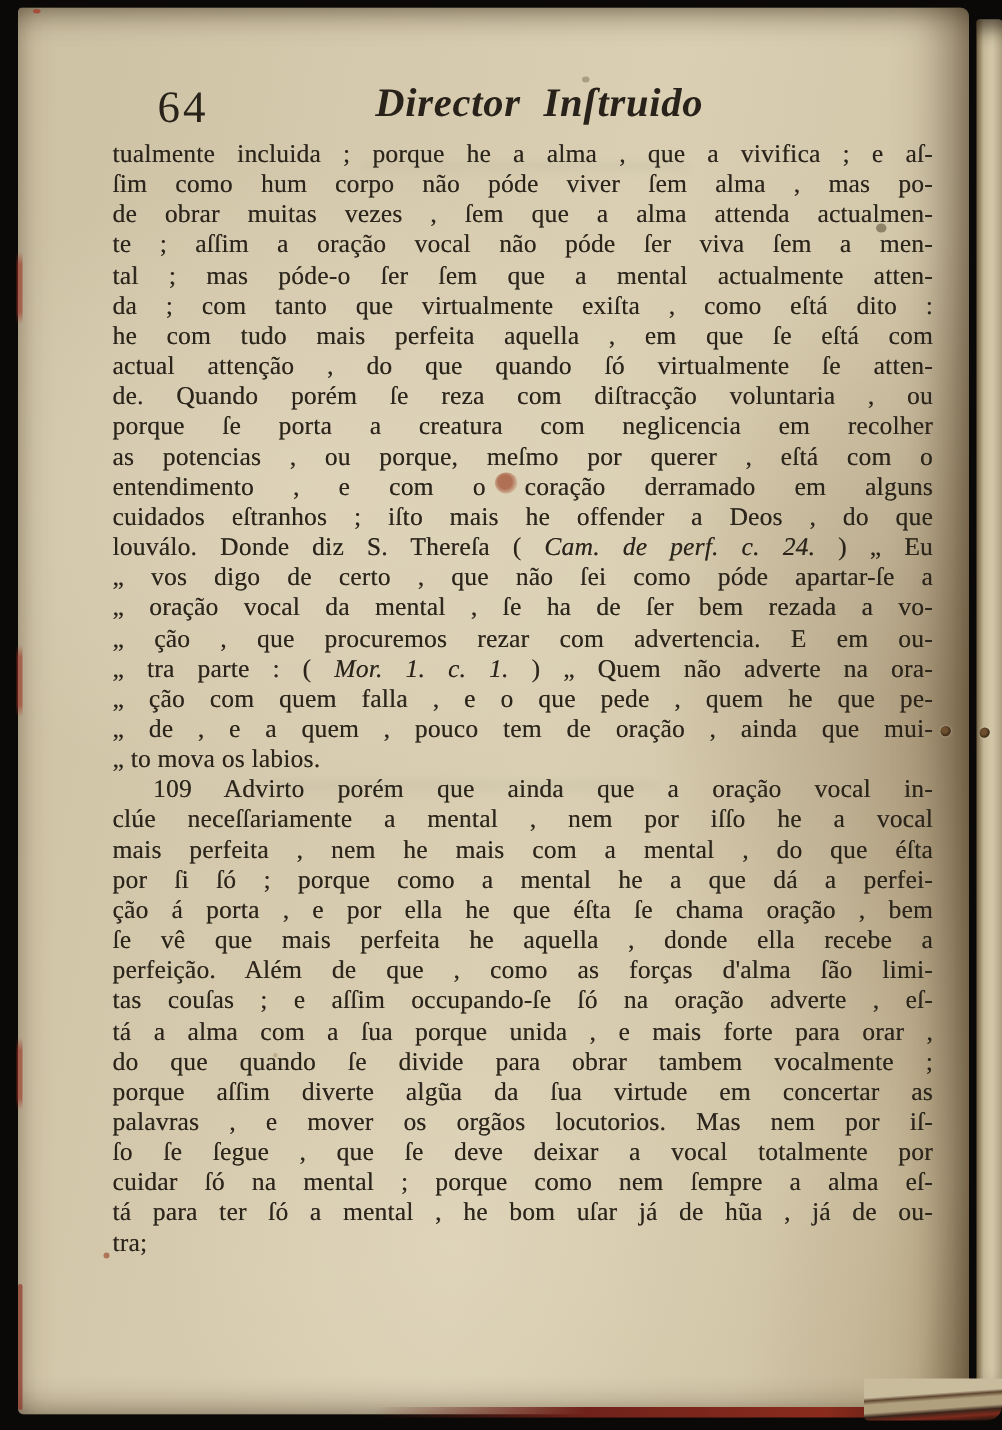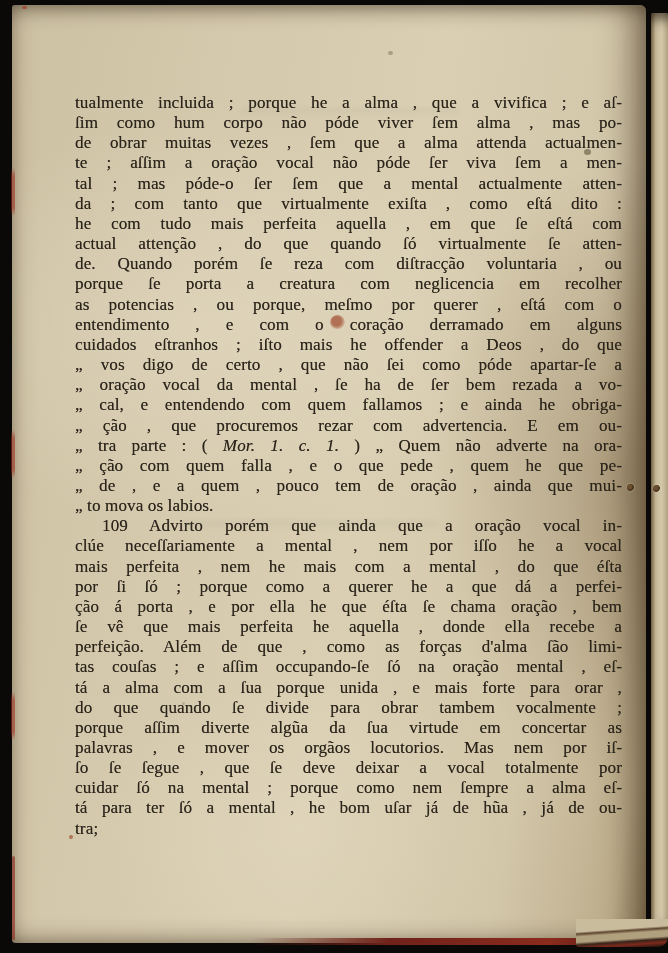--- a/index.html
+++ b/index.html
@@ -106,51 +106,55 @@
     border-radius:6px;
   }
   .g1{left:180px;top:520px;width:260px;height:12px;}
   .g2{left:240px;top:108px;width:220px;height:10px;}
 </style>
 </head>
 <body>
 
 <div>
   <div class="page">
+    <div class="header">
+      <span class="pagenum">64</span>
+      <span class="running-title">Director Inſtruido</span>
+    </div>
 
     <div class="textblock">
       <div class="line">tualmente incluida ; porque he a alma , que a vivifica ; e aſ-</div>
       <div class="line">ſim como hum corpo não póde viver ſem alma , mas po-</div>
       <div class="line">de obrar muitas vezes , ſem que a alma attenda actualmen-</div>
       <div class="line">te ; aſſim a oração vocal não póde ſer viva ſem a men-</div>
       <div class="line">tal ; mas póde-o ſer ſem que a mental actualmente atten-</div>
       <div class="line">da ; com tanto que virtualmente exiſta , como eſtá dito :</div>
       <div class="line">he com tudo mais perfeita aquella , em que ſe eſtá com</div>
       <div class="line">actual attenção , do que quando ſó virtualmente ſe atten-</div>
       <div class="line">de. Quando porém ſe reza com diſtracção voluntaria , ou</div>
       <div class="line">porque ſe porta a creatura com neglicencia em recolher</div>
       <div class="line">as potencias , ou porque, meſmo por querer , eſtá com o</div>
       <div class="line">entendimento , e com o coração derramado em alguns</div>
       <div class="line">cuidados eſtranhos ; iſto mais he offender a Deos , do que</div>
+      <div class="line"><span>louválo. Donde diz S. Thereſa ( </span><span class="cite">Cam. de perf. c. 24.</span><span> ) „ Eu</span></div>
       <div class="line">„ vos digo de certo , que não ſei como póde apartar-ſe a</div>
       <div class="line">„ oração vocal da mental , ſe ha de ſer bem rezada a vo-</div>
-      <div class="line">„ cal, e entendendo com quem fallamos ; e ainda he obriga-</div>
       <div class="line">„ ção , que procuremos rezar com advertencia. E em ou-</div>
       <div class="line"><span>„ tra parte : ( </span><span class="cite">Mor. 1. c. 1.</span><span> ) „ Quem não adverte na ora-</span></div>
       <div class="line">„ ção com quem falla , e o que pede , quem he que pe-</div>
       <div class="line">„ de , e a quem , pouco tem de oração , ainda que mui-</div>
       <div class="line end">„ to mova os labios.</div>
       <div class="line indent">109 Advirto porém que ainda que a oração vocal in-</div>
       <div class="line">clúe neceſſariamente a mental , nem por iſſo he a vocal</div>
       <div class="line">mais perfeita , nem he mais com a mental , do que éſta</div>
-      <div class="line">por ſi ſó ; porque como a querer he a que dá a perfei-</div>
+      <div class="line">por ſi ſó ; porque como a mental he a que dá a perfei-</div>
       <div class="line">ção á porta , e por ella he que éſta ſe chama oração , bem</div>
       <div class="line">ſe vê que mais perfeita he aquella , donde ella recebe a</div>
       <div class="line">perfeição. Além de que , como as forças d'alma ſão limi-</div>
-      <div class="line">tas couſas ; e aſſim occupando-ſe ſó na oração mental , eſ-</div>
+      <div class="line">tas couſas ; e aſſim occupando-ſe ſó na oração adverte , eſ-</div>
       <div class="line">tá a alma com a ſua porque unida , e mais forte para orar ,</div>
       <div class="line">do que quando ſe divide para obrar tambem vocalmente ;</div>
       <div class="line">porque aſſim diverte algũa da ſua virtude em concertar as</div>
       <div class="line">palavras , e mover os orgãos locutorios. Mas nem por iſ-</div>
       <div class="line">ſo ſe ſegue , que ſe deve deixar a vocal totalmente por</div>
       <div class="line">cuidar ſó na mental ; porque como nem ſempre a alma eſ-</div>
       <div class="line">tá para ter ſó a mental , he bom uſar já de hũa , já de ou-</div>
       <div class="catchword">tra;</div>
     </div>
   </div>

